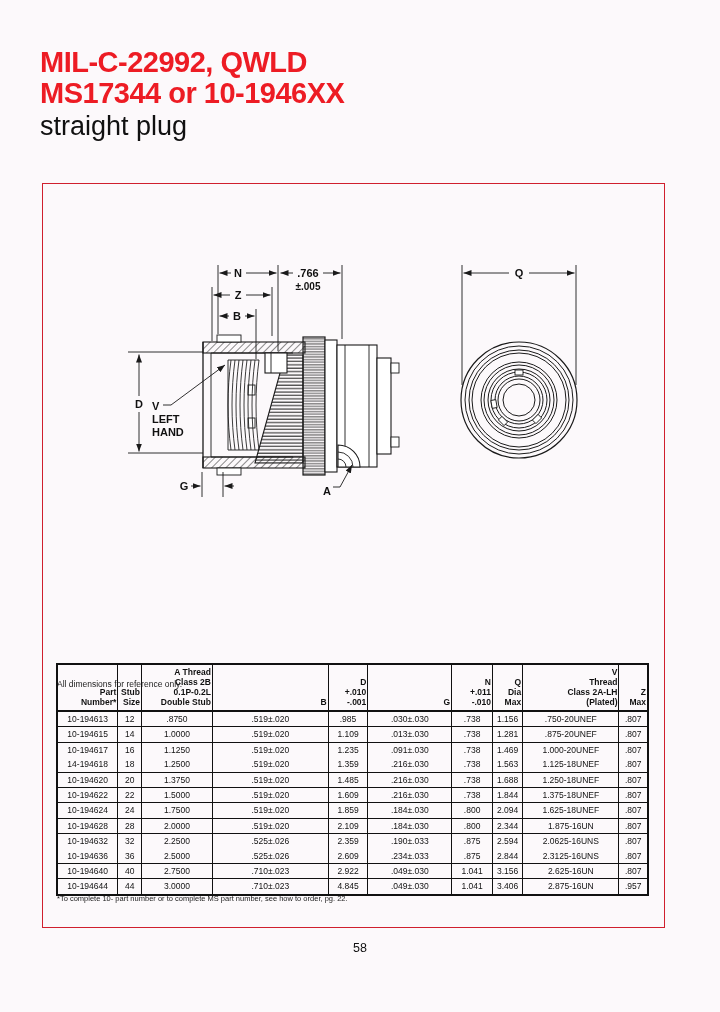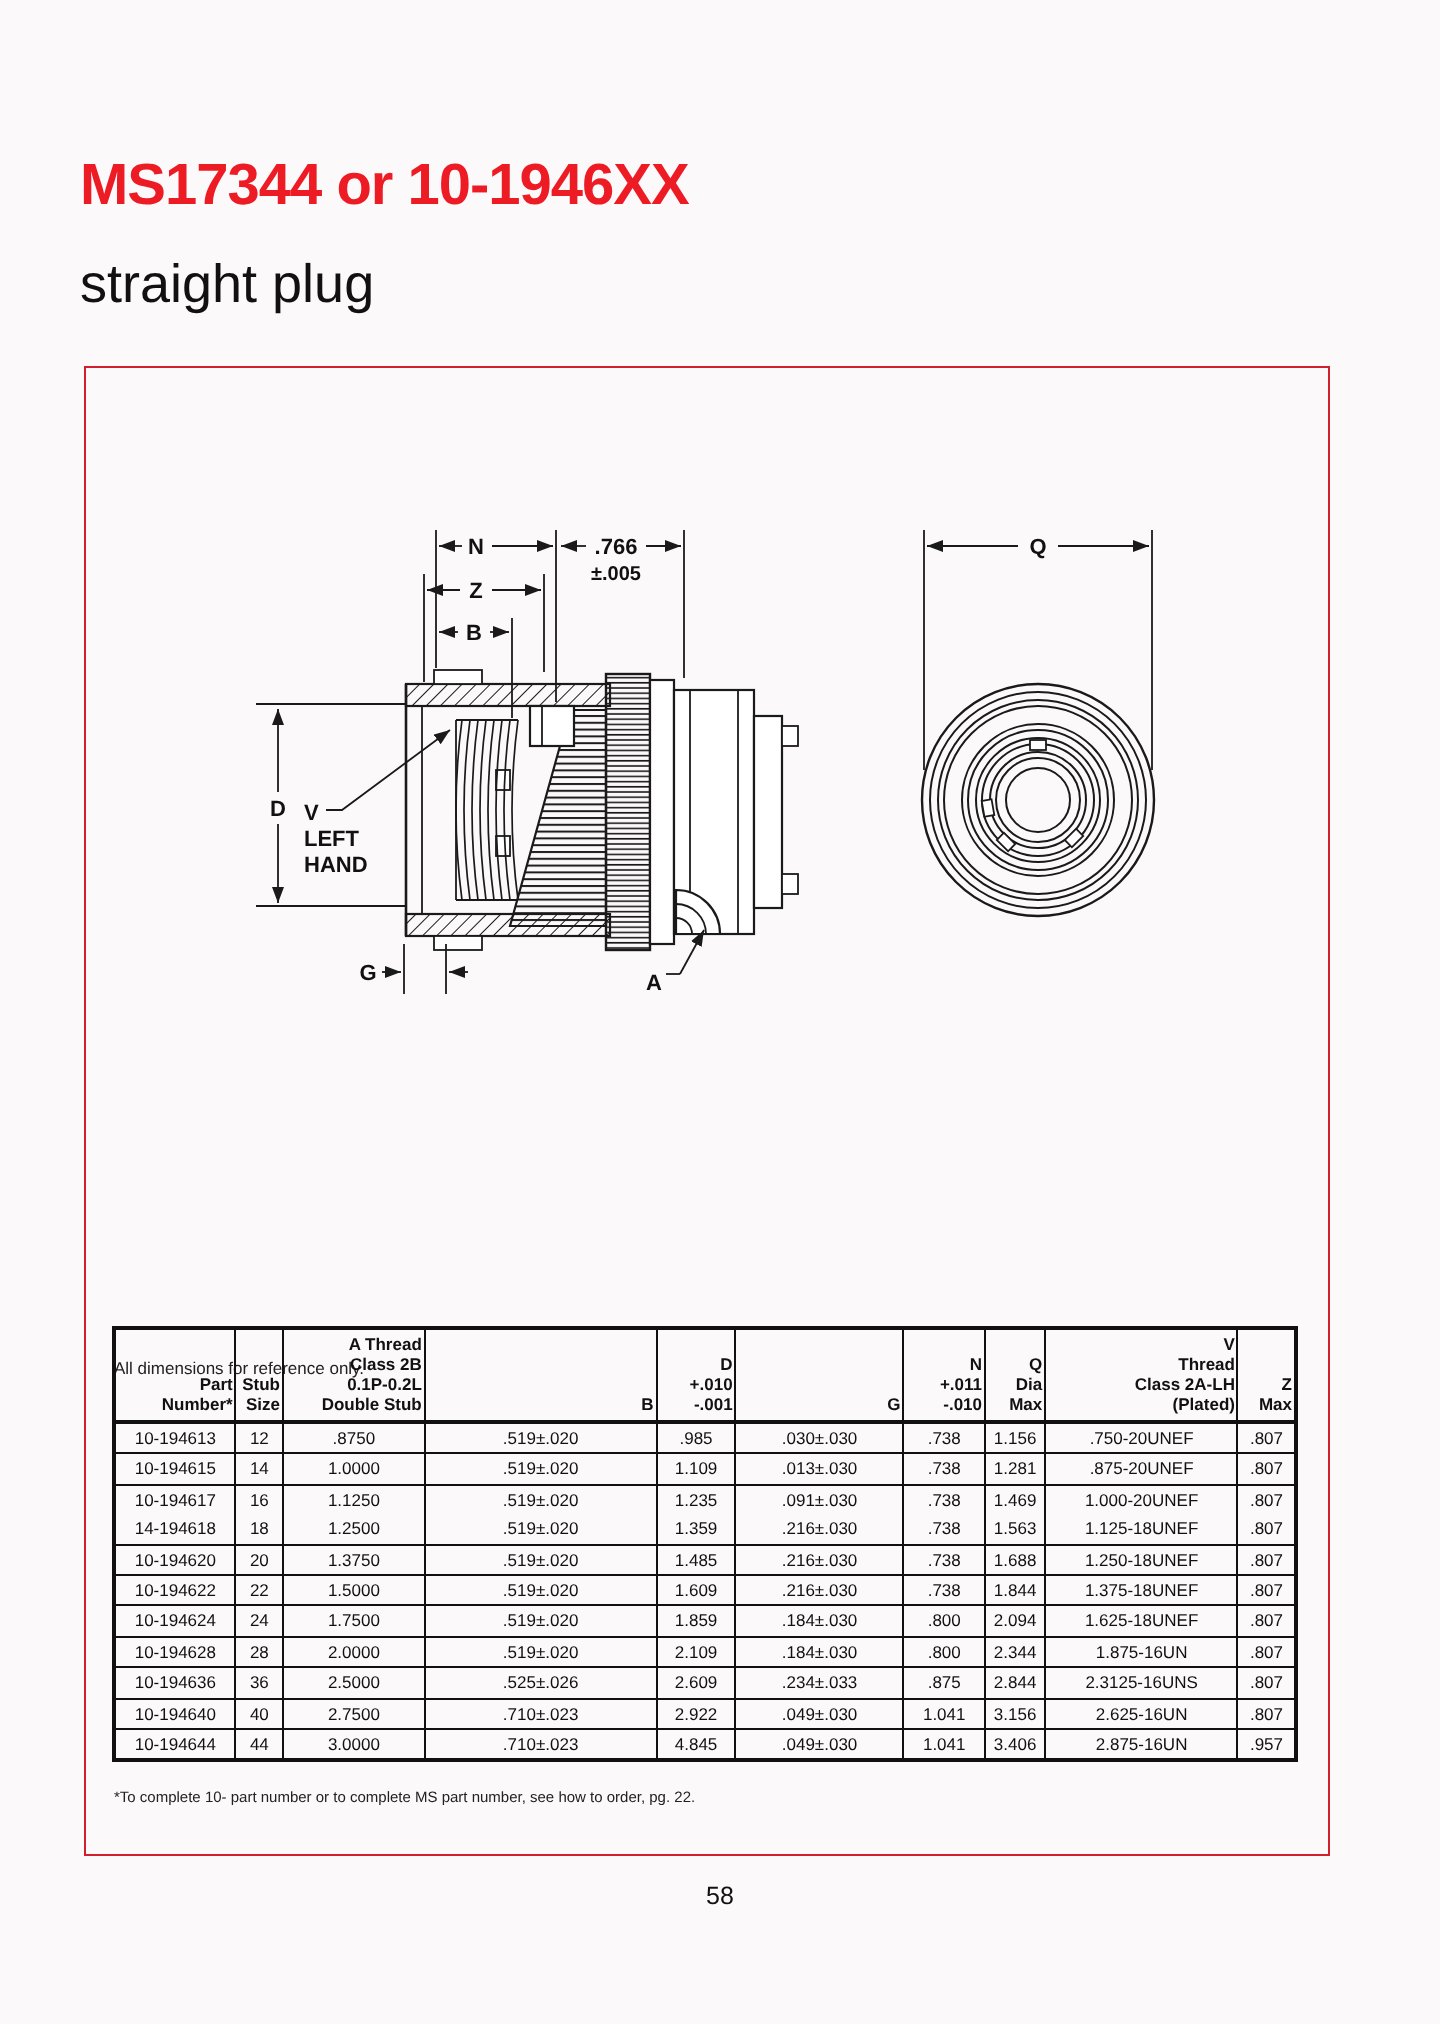--- a/index.html
+++ b/index.html
@@ -7,21 +7,21 @@
     width:720px;height:1012px;position:relative;overflow:hidden;
     background:var(--page-bg,#fcf9fb);
     font-family:"Liberation Sans",sans-serif;color:#111;
   }
   .title{
     position:absolute;left:40px;top:47px;
     font-size:29px;line-height:31px;font-weight:bold;letter-spacing:-0.5px;
     color:var(--red,#ed1c24);white-space:pre-line;
   }
   .subtitle{
-    position:absolute;left:40px;top:128px;
+    position:absolute;left:40px;top:112px;
     font-size:27px;line-height:28px;font-weight:normal;color:#111;
   }
   .frame{
     position:absolute;left:42px;top:183px;width:621px;height:743px;
     border:1.5px solid var(--frame-red,#d0202e);background:transparent;
   }
   svg.drawing{position:absolute;left:115px;top:255px;width:475px;height:250px;}
   .ref-note{
     position:absolute;left:57px;top:679px;font-size:8.5px;color:#222;
   }
@@ -47,21 +47,21 @@
     position:absolute;left:57px;top:894px;font-size:7.5px;color:#222;
   }
   .page-number{
     position:absolute;left:0;top:941px;width:720px;text-align:center;
     font-size:12.5px;color:#111;
   }
 </style>
 </head>
 <body style="--red: #ed1c24; --frame-red: #d0202e; --page-bg: #fcf9fb;">
 
-<div class="title"><br><span>MS17344 or 10-1946XX</span></div>
+<div class="title"><span>MIL-C-22992, QWLD</span><br><span>MS17344 or 10-1946XX</span></div>
 <div class="subtitle">straight plug</div>
 
 <div class="frame"></div>
 
 <svg class="drawing" viewBox="115 255 475 250" xmlns="http://www.w3.org/2000/svg">
   <defs>
     <marker id="arr" markerWidth="9" markerHeight="7" refX="8" refY="3" orient="auto" markerUnits="userSpaceOnUse">
       <path d="M0,0 L8,3 L0,6 Z" fill="#1a1a1a"></path>
     </marker>
     <pattern id="hatchP" width="5" height="5" patternUnits="userSpaceOnUse" patternTransform="rotate(45)">
@@ -319,20 +319,32 @@
         <td>28</td>
         <td>2.0000</td>
         <td>.519±.020</td>
         <td>2.109</td>
         <td>.184±.030</td>
         <td>.800</td>
         <td>2.344</td>
         <td>1.875-16UN</td>
         <td>.807</td>
       </tr>
+      <tr class="no-divider">
+        <td>10-194632</td>
+        <td>32</td>
+        <td>2.2500</td>
+        <td>.525±.026</td>
+        <td>2.359</td>
+        <td>.190±.033</td>
+        <td>.875</td>
+        <td>2.594</td>
+        <td>2.0625-16UNS</td>
+        <td>.807</td>
+      </tr>
       <tr>
         <td>10-194636</td>
         <td>36</td>
         <td>2.5000</td>
         <td>.525±.026</td>
         <td>2.609</td>
         <td>.234±.033</td>
         <td>.875</td>
         <td>2.844</td>
         <td>2.3125-16UNS</td>

